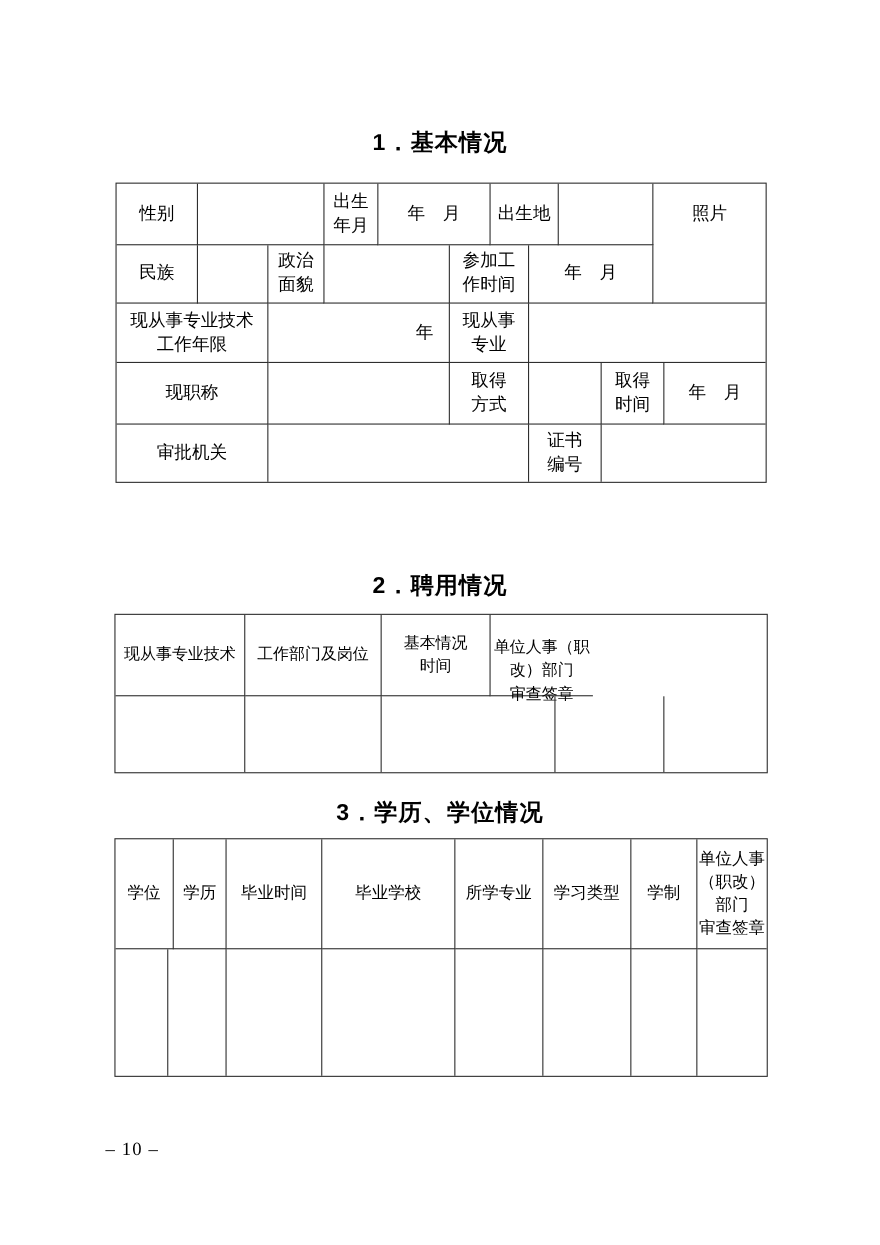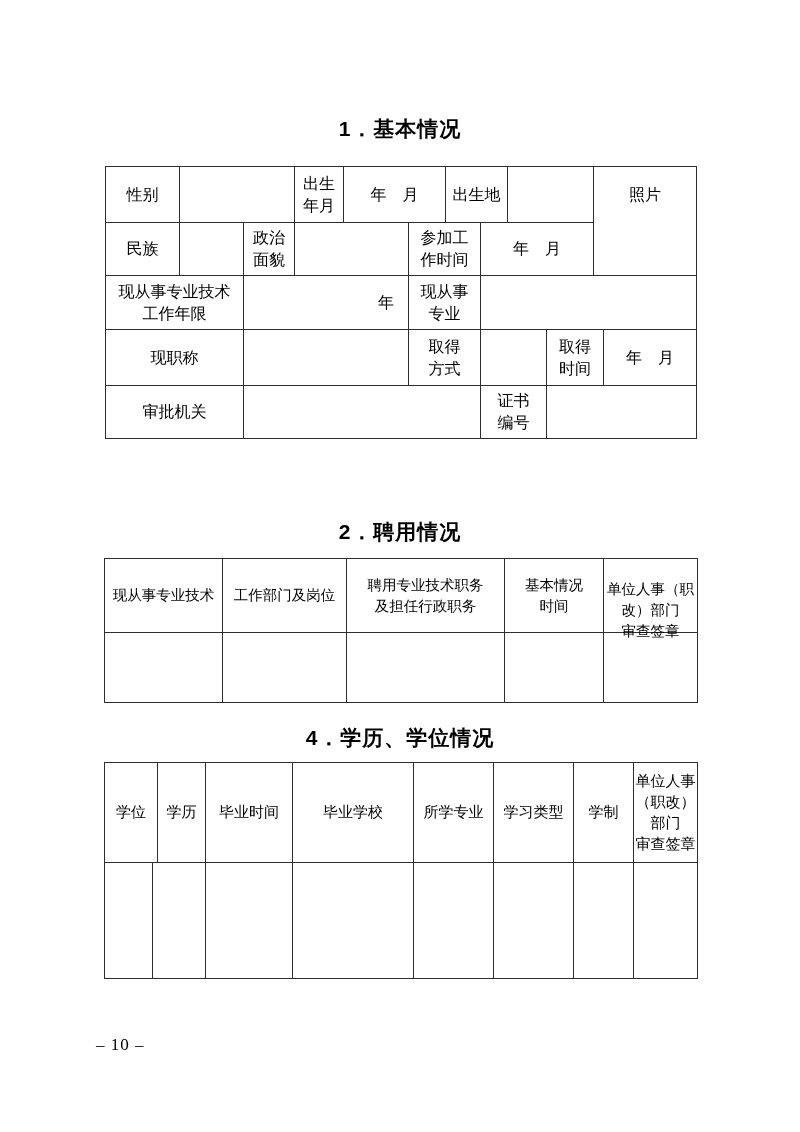--- a/index.html
+++ b/index.html
@@ -106,38 +106,36 @@
     <div class="cell last" style="width:149px;"></div>
   </div>
 </div>
 
 <div class="title" style="top:518px;">2．聘用情况</div>
 
 <div class="tbl t2" style="left:104px; top:558px; width:592px;">
   <div class="row" style="height:74px;">
     <div class="cell" style="width:118px;">现从事专业技术</div>
     <div class="cell" style="width:124px;">工作部门及岗位</div>
-    <div class="cell" style="width:158px;">聘用专业技术职务
-及担任行政职务</div>
     <div class="cell" style="width:99px;">基本情况
 时间</div>
     <div class="cell last" style="width:93px;margin-top:30px;">单位人事（职
 改）部门
 审查签章</div>
   </div>
   <div class="row lastrow" style="height:69px;">
     <div class="cell" style="width:118px;"></div>
     <div class="cell" style="width:124px;"></div>
     <div class="cell" style="width:158px;"></div>
     <div class="cell" style="width:99px;"></div>
     <div class="cell last" style="width:93px;"></div>
   </div>
 </div>
 
-<div class="title" style="top:724px;">4．学历、学位情况</div>
+<div class="title" style="top:724px;">3．学历、学位情况</div>
 
 <div class="tbl t3" style="left:104px; top:762px; width:592px;">
   <div class="row" style="height:100px;">
     <div class="cell" style="width:53px;">学位</div>
     <div class="cell" style="width:48px;">学历</div>
     <div class="cell" style="width:87px;">毕业时间</div>
     <div class="cell" style="width:121px;">毕业学校</div>
     <div class="cell" style="width:80px;">所学专业</div>
     <div class="cell" style="width:80px;">学习类型</div>
     <div class="cell" style="width:60px;">学制</div>

